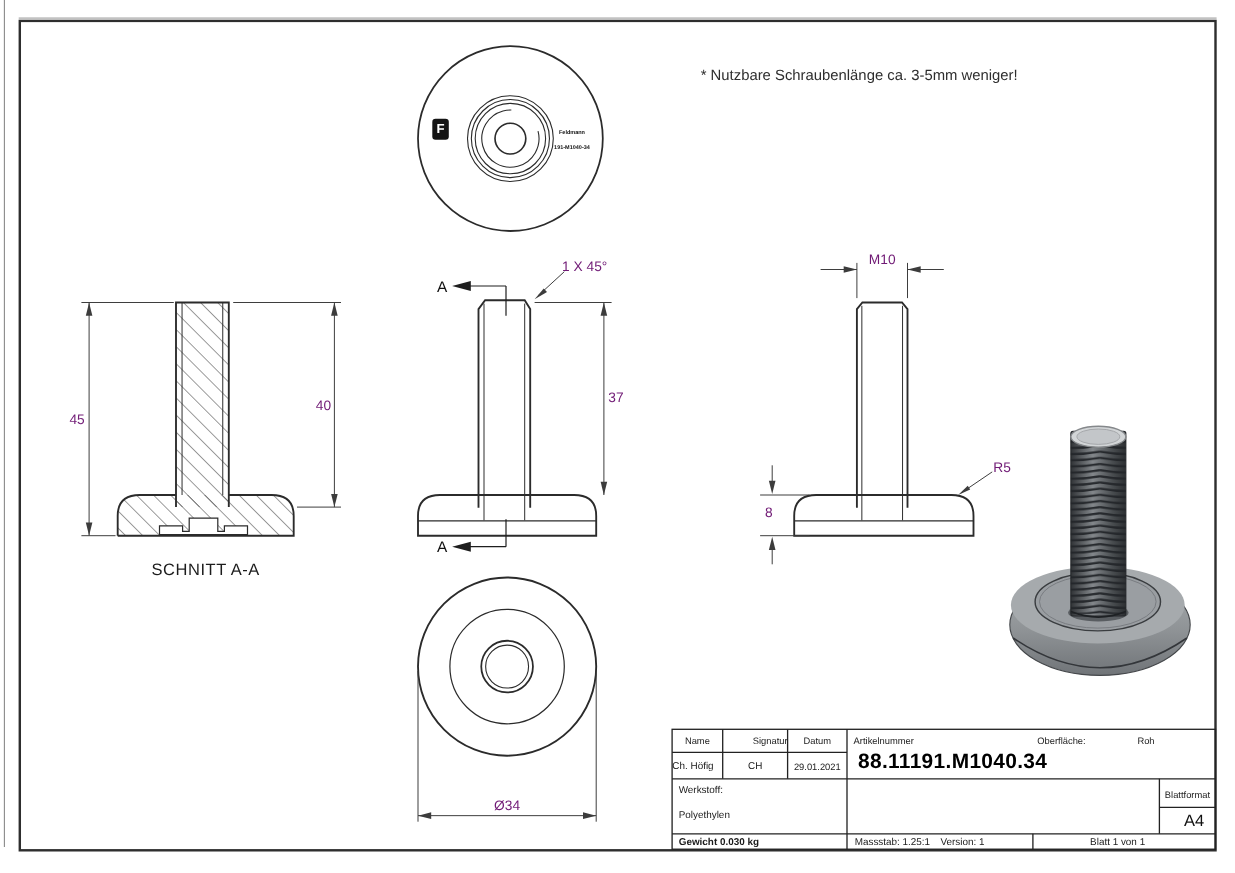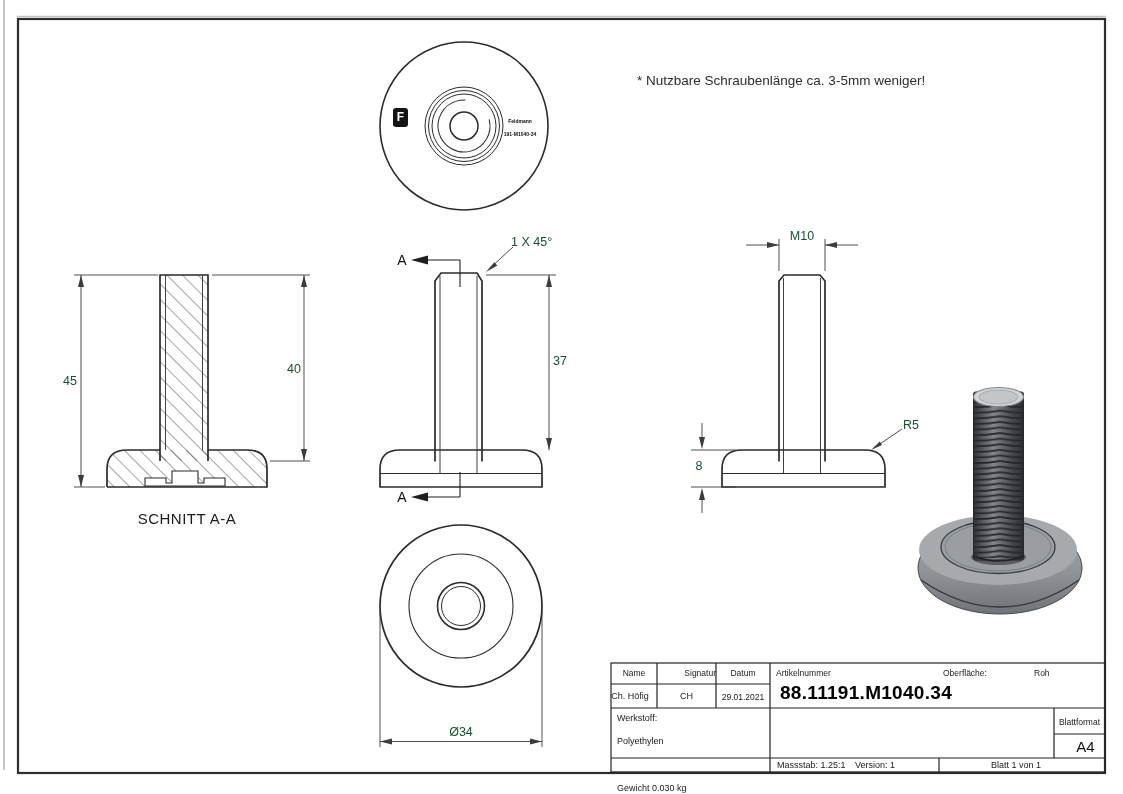--- a/index.html
+++ b/index.html
@@ -1,20 +1,20 @@
 <!DOCTYPE html>
 <html><head>
 <meta charset="utf-8">
 <style>
   html,body{margin:0;padding:0;background:#fff;width:1123px;height:794px;overflow:hidden;
     font-family:"Liberation Sans",sans-serif;-webkit-font-smoothing:antialiased;}
   .abs{position:absolute;}
   #page{position:relative;width:1123px;height:794px;background:#fff;}
   svg{position:absolute;left:0;top:0;}
-  .dim{font-size:12.5px;color:#14532d;white-space:nowrap;}
+  .dim{font-size:12.5px;color:#701a75;white-space:nowrap;}
   .dim-label{font-size:14px;color:#111;}
   .cap{font-size:15px;color:#1c1c1c;letter-spacing:.5px;}
   .note{font-size:13.5px;color:#2e2e2e;white-space:nowrap;}
   .tb-label{font-size:8.5px;color:#222;white-space:nowrap;}
   .tb-val{font-size:9px;color:#1a1a1a;white-space:nowrap;}
   .tb-big{font-size:19px;font-weight:700;letter-spacing:.3px;color:#000;white-space:nowrap;}
   .center{text-align:center;}
   .right{text-align:right;}
   .brand{font-size:5px;font-weight:700;color:#0d0d0d;line-height:6px;white-space:nowrap;}
   .logo{background:#141414;border-radius:3px;color:#fff;font-weight:700;font-size:12px;
@@ -179,21 +179,21 @@
       <line x1="770" y1="663" x2="770" y2="772"></line>
       <line x1="939" y1="758" x2="939" y2="772"></line>
       <line x1="1054" y1="708" x2="1054" y2="758"></line>
       <line x1="611" y1="684" x2="770" y2="684"></line>
       <line x1="611" y1="708" x2="1105" y2="708"></line>
       <line x1="1054" y1="734" x2="1105" y2="734"></line>
       <line x1="611" y1="758" x2="1105" y2="758"></line>
     </g>
   </svg>
 
-  <div class="abs note" style="left:637px;top:61px;margin-top:12px;">* Nutzbare Schraubenlänge ca. 3-5mm weniger!</div>
+  <div class="abs note" style="left:637px;top:61px;">* Nutzbare Schraubenlänge ca. 3-5mm weniger!</div>
 
   <div class="abs logo" style="left:393px;top:108px;width:15px;height:19px;">F</div>
   <div class="abs brand center" style="left:498px;top:118px;width:44px;">Feldmann</div>
   <div class="abs brand center" style="left:498px;top:131px;width:44px;">191-M1040-34</div>
 
   <div class="abs dim right" style="left:50px;top:374px;width:27px;">45</div>
   <div class="abs dim right" style="left:274px;top:362px;width:27px;">40</div>
   <div class="abs cap center" style="left:112px;top:510px;width:150px;">SCHNITT A-A</div>
 
   <div class="abs dim-label center" style="left:394px;top:252px;width:16px;">A</div>
@@ -214,18 +214,18 @@
   <div class="abs tb-val center" style="left:657px;top:691px;width:59px;">CH</div>
   <div class="abs tb-label center" style="left:716px;top:692px;width:54px;">29.01.2021</div>
   <div class="abs tb-label" style="left:776px;top:668px;">Artikelnummer</div>
   <div class="abs tb-label" style="left:943px;top:668px;">Oberfläche:</div>
   <div class="abs tb-label" style="left:990px;top:668px;padding-left:44px;">Roh</div>
   <div class="abs tb-big" style="left:780px;top:682px;">88.11191.M1040.34</div>
   <div class="abs tb-val" style="left:617px;top:713px;">Werkstoff:</div>
   <div class="abs tb-val" style="left:617px;top:736px;">Polyethylen</div>
   <div class="abs tb-label center" style="left:1054px;top:717px;width:51px;">Blattformat</div>
   <div class="abs center" style="left:1054px;top:738px;width:63px;font-size:15px;color:#111;">A4</div>
-  <div class="abs tb-val" style="left:617px;top:783px;">Gewicht 0.030 kg</div>
+  <div class="abs tb-val" style="left:617px;top:760px;font-weight:bold;">Gewicht 0.030 kg</div>
   <div class="abs tb-val" style="left:777px;top:760px;">Massstab: 1.25:1</div>
   <div class="abs tb-val" style="left:855px;top:760px;">Version: 1</div>
   <div class="abs tb-val" style="left:945px;top:760px;padding-left:46px;">Blatt 1 von 1</div>
 
 </div>
 
 </body></html>

